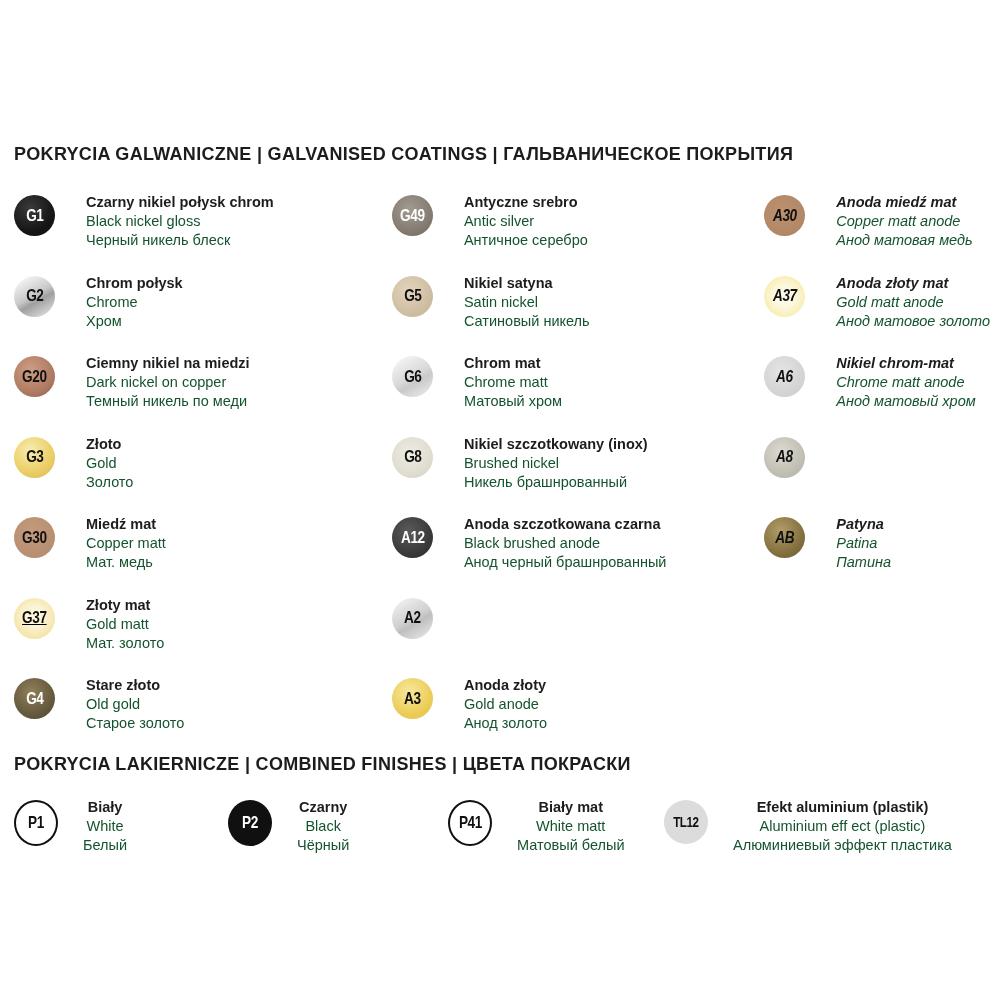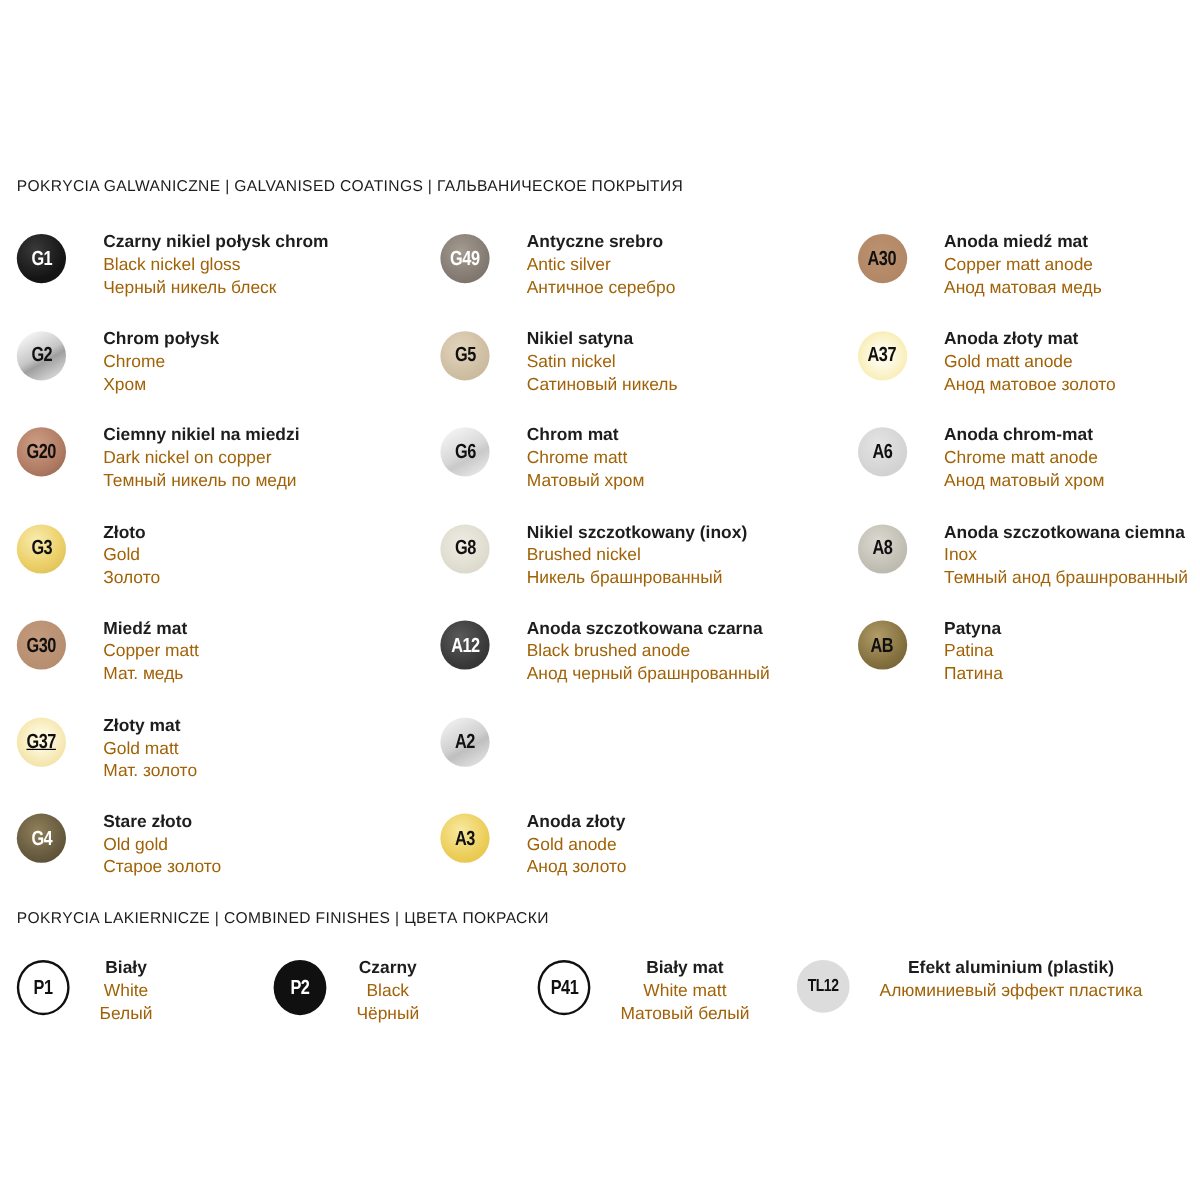--- a/index.html
+++ b/index.html
@@ -4,45 +4,45 @@
 <style>
   html,body{margin:0;padding:0;}
   body{
     width:1000px;height:1000px;background:#ffffff;
     font-family:"Liberation Sans",sans-serif;
     position:relative;overflow:hidden;
     -webkit-font-smoothing:antialiased;
   }
   .page{position:absolute;left:14px;top:147px;width:976px;}
   .hdr{
-    font-size:13px;line-height:15px;font-weight:400;color:#1c1c1c;
+    font-size:18px;line-height:15px;font-weight:700;color:#1c1c1c;
     letter-spacing:.3px;margin:0 0 31px 0;
   }
   .hdr2{margin:0 0 26px 0;}
   .cols{display:flex;gap:44px;}
   .col1{width:359px;}
   .col2{width:353px;}
-  .col3{flex:1;}
+  .col3{flex:1;font-style:italic;}
   .col{display:flex;flex-direction:column;}
   .item{display:flex;height:80.5px;align-items:flex-start;}
   .sw{
     width:41px;height:41px;border-radius:50%;flex:none;margin-top:2px;
     display:flex;align-items:center;justify-content:center;
     box-sizing:border-box;
   }
   .code{
     font-weight:700;font-size:17px;color:#101010;
     transform:scaleX(.8);transform-origin:50% 50%;
     letter-spacing:-.5px;white-space:nowrap;
   }
   .code.light{color:#ffffff;}
   .code.small{font-size:14.5px;}
   .txt{margin-left:31px;padding-top:0;}
   .t1{font-size:14.5px;line-height:19.2px;font-weight:700;color:#1d1d1d;white-space:nowrap;}
-  .t2,.t3{font-size:14.5px;line-height:19.2px;color:#a16207;white-space:nowrap;}
+  .t2,.t3{font-size:14.5px;line-height:19.2px;color:#14532d;white-space:nowrap;}
   
   .sw-G1{background:radial-gradient(circle at 38% 32%,#3a3a3a,#141414 65%);}
   .sw-G2{background:linear-gradient(150deg,#fdfdfd 5%,#c7c7c7 48%,#9f9f9f 60%,#ededed 100%);}
   .sw-G20{background:radial-gradient(circle at 40% 35%,#cf9d85,#b07b63 60%,#8c5f4c);}
   .sw-G3{background:radial-gradient(circle at 40% 32%,#f9ecb0,#ecd06a 55%,#d9b84e);}
   .sw-G30{background:radial-gradient(circle at 42% 36%,#c39a7c,#b18a6b);}
   .sw-G37{background:radial-gradient(circle at 50% 45%,#fdf7da 25%,#f5e5ab 70%,#f0dc96);text-decoration:underline;}
   .sw-G4{background:radial-gradient(circle at 42% 35%,#90805a,#665a3e 60%,#4e4430);}
   .sw-G49{background:radial-gradient(circle at 42% 35%,#a39a90,#827a70 65%,#6f675e);}
   .sw-G5{background:radial-gradient(circle at 40% 35%,#e2d4bc,#cbbb9f 70%);}
@@ -238,34 +238,29 @@
           <div class="t1">Anoda złoty mat</div>
           <div class="t2">Gold matt anode</div>
           <div class="t3">Анод матовое золото</div>
         </div>
       </div>
       <div class="item">
         <span class="sw sw-A6">
             <span class="code">A6</span>
           </span>
         <div class="txt">
-          <div class="t1">Anoda chrom-mat</div>
+          <div class="t1">Nikiel chrom-mat</div>
           <div class="t2">Chrome matt anode</div>
           <div class="t3">Анод матовый хром</div>
         </div>
       </div>
       <div class="item">
         <span class="sw sw-A8">
             <span class="code">A8</span>
           </span>
-        <div class="txt">
-          <div class="t1">Anoda szczotkowana ciemna</div>
-          <div class="t2">Inox</div>
-          <div class="t3">Темный анод брашнрованный</div>
-        </div>
       </div>
       <div class="item">
         <span class="sw sw-AB">
             <span class="code">AB</span>
           </span>
         <div class="txt">
           <div class="t1">Patyna</div>
           <div class="t2">Patina</div>
           <div class="t3">Патина</div>
         </div>
@@ -306,18 +301,19 @@
         <div class="t2">White matt</div>
         <div class="t3">Матовый белый</div>
       </div>
     </div>
     <div class="bitem b4">
       <span class="sw bsw sw-TL12">
           <span class="code small">TL12</span>
         </span>
       <div class="txt">
         <div class="t1">Efekt aluminium (plastik)</div>
+        <div class="t2">Aluminium eff ect (plastic)</div>
         <div class="t3">Алюминиевый эффект пластика</div>
       </div>
     </div>
   </div>
 
 </div>
 
 </body></html>

